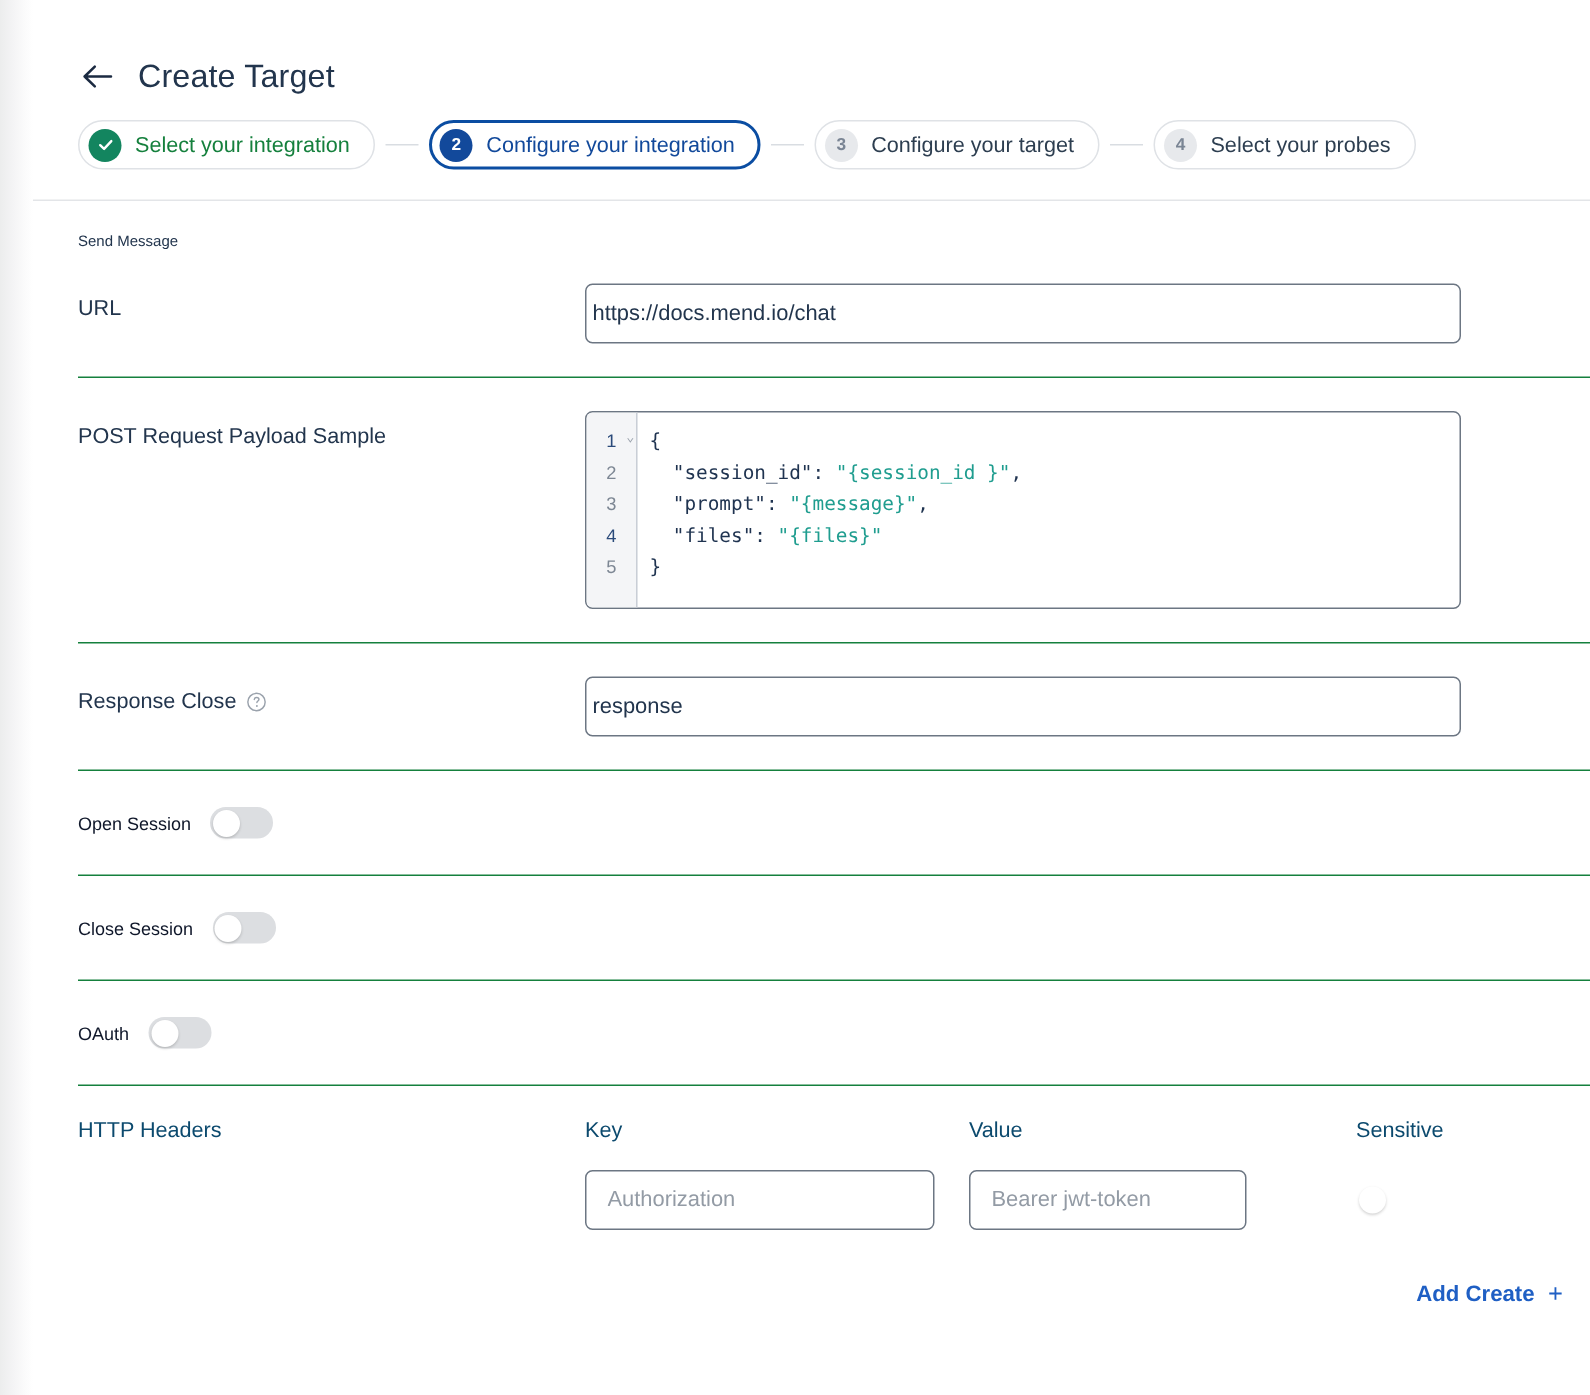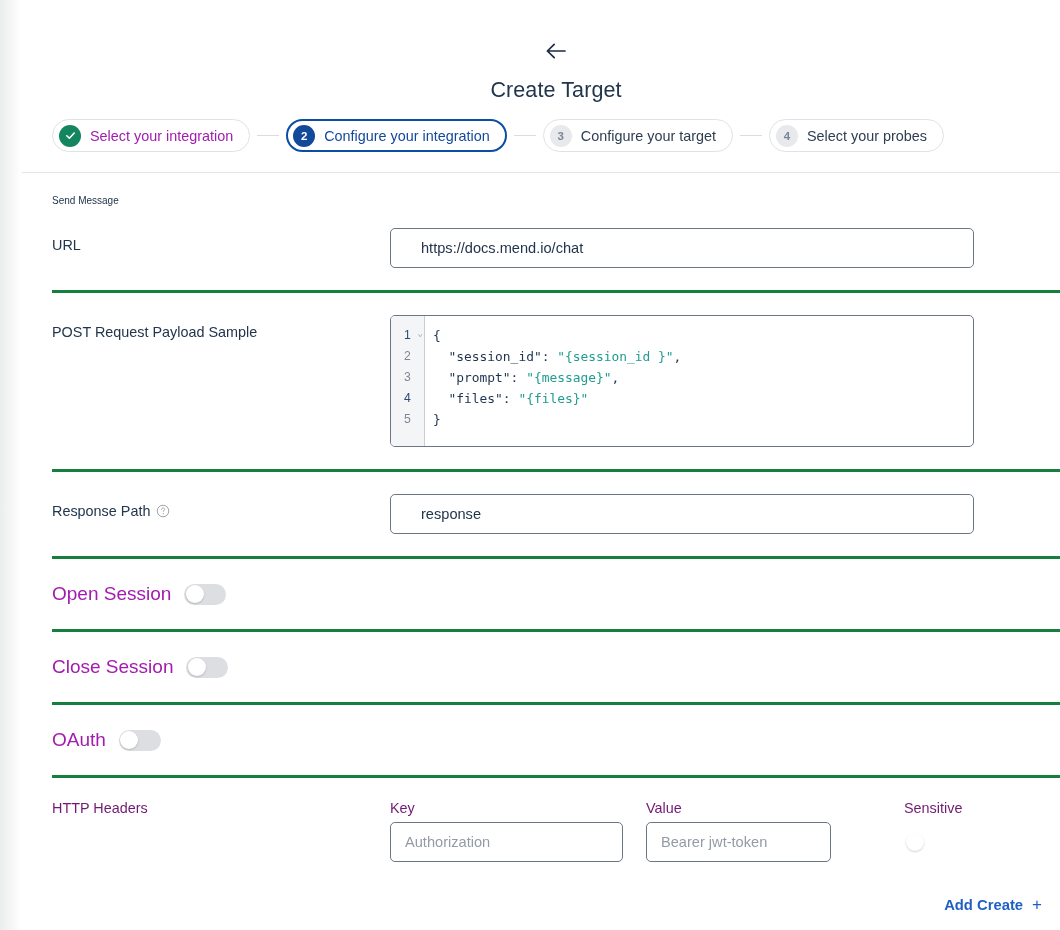--- a/index.html
+++ b/index.html
@@ -26,21 +26,21 @@
   }
   .page-inner {
     position: absolute; left: 22px; top: 0;
     width: 1038px; height: 930px;
     background: #ffffff;
   }
 
   
   .header {
     padding: 38px 0 0 30px;
-    display: flex; align-items: center; gap: 14px; flex-direction: column;
+    display: flex; align-items: center; gap: 14px;
   }
   .back-arrow {
     width: 26px; height: 26px;
     display: flex; align-items: center; justify-content: center;
     color: #1b2a41; cursor: pointer;
   }
   .page-title {
     font-size: 21.5px;
     color: #22354d;
     letter-spacing: .1px;
@@ -62,21 +62,21 @@
     white-space: nowrap;
     cursor: pointer;
   }
   .step .marker {
     width: 22px; height: 22px;
     border-radius: 50%;
     display: flex; align-items: center; justify-content: center;
     font-size: 11.5px; font-weight: bold;
     flex: 0 0 auto;
   }
-  .step .label { font-size: 14.4px; color: #a21caf; }
+  .step .label { font-size: 14.4px; color: #15803d; }
   .step.done .marker { background: #13855f; color: #fff; }
   .step.done .marker svg { display: block; }
   .step.active {
     border: 2px solid #0b4da2;
     padding: 0 15px 0 5px;
   }
   .step.active .marker { background: #12499b; color: #ffffff; }
   .step.active .label { color: #12499b; }
   .step.todo .marker { background: #e7e9ec; color: #7a8594; }
   .step.todo .label { color: #2d3e50; }
@@ -99,21 +99,21 @@
     font-size: 10px; color: #22354d;
     padding: 22px 0 0 0;
   }
 
   .row {
     position: relative;
     display: flex;
     align-items: flex-start;
     padding: 22px 0 22px 0;
   }
-  .row + .row { border-top: 3px solid #15803d; }
+  .row + .row { border-top: 1px solid #15803d; }
   .row-label {
     width: 338px;
     flex: 0 0 338px;
     font-size: 14.4px;
     color: #22354d;
     padding-top: 9px;
     display: flex; align-items: center; gap: 6px;
   }
   .row-sublabel {
     font-size: 13.6px;
@@ -125,21 +125,21 @@
     color: #9aa2ac;
   }
 
   .text-input {
     width: 584px; height: 40px;
     border: 1px solid #6c7683;
     border-radius: 5px;
     background: #fff;
     font-size: 14.6px;
     color: #22354d;
-    padding: 0 30px;
+    padding: 0 4px;
     outline: none;
     font-family: "Liberation Sans", sans-serif;
   }
   .text-input::placeholder { color: #939ba5; }
 
   
   .code-editor {
     width: 584px;
     height: 132px;
     border: 1px solid #6c7683;
@@ -184,21 +184,21 @@
   .tok-key  { color: #1f3350; }
   .tok-str  { color: #1f9d8f; }
   .tok-punc { color: #1f3350; }
 
   
   .toggle-row {
     display: flex; align-items: center; gap: 13px;
     padding: 24px 0 24px 0;
   }
   .toggle-row .t-label {
-    font-size: 19px; color: #a21caf;
+    font-size: 12px; color: #0f172a;
   }
   .switch {
     width: 42px; height: 21px;
     border-radius: 11px;
     background: #dcdee1;
     position: relative;
     flex: 0 0 auto;
     cursor: pointer;
   }
   .switch .knob {
@@ -214,22 +214,22 @@
   .headers-row { padding: 22px 0 0 0; }
   .hdr-grid {
     display: flex;
     align-items: flex-start;
   }
   .hdr-col-label { width: 338px; flex: 0 0 338px; }
   .hdr-col-key   { width: 256px; flex: 0 0 256px; }
   .hdr-col-val   { width: 258px; flex: 0 0 258px; }
   .hdr-col-sens  { width: 120px; flex: 0 0 120px; }
   .col-head {
-    font-size: 14.4px; color: #701a75;
-    margin-bottom: 4px;
+    font-size: 14.4px; color: #0c4a6e;
+    margin-bottom: 16px;
     height: 18px;
   }
   .hdr-input {
     height: 40px;
     border: 1px solid #6c7683;
     border-radius: 5px;
     background: #fff;
     font-size: 14.6px;
     color: #22354d;
     padding: 0 14px;
@@ -328,21 +328,21 @@
             <div class="ln cur">4</div>
             <div class="ln">5</div>
             <div class="fold-chevron">⌄</div>
           </div>
           <div class="code-area" id="code-area"><div><span class="tok-punc">{</span></div><div>  <span class="tok-key">"session_id": </span><span class="tok-str">"{session_id }"</span><span class="tok-punc">,</span></div><div>  <span class="tok-key">"prompt": </span><span class="tok-str">"{message}"</span><span class="tok-punc">,</span></div><div>  <span class="tok-key">"files": </span><span class="tok-str">"{files}"</span></div><div><span class="tok-punc">}</span></div></div>
         </div>
       </div>
 
       <div class="row">
         <div class="row-label">
-          <span>Response Path</span>
+          <span>Response Close</span>
           <span class="help-icon">
             <svg width="14" height="14" viewBox="0 0 16 16" fill="none" aria-hidden="true">
               <circle cx="8" cy="8" r="6.6" stroke="#9aa2ac" stroke-width="1.1"></circle>
               <path d="M6.3 6.1c.1-1 .9-1.6 1.8-1.6.95 0 1.75.6 1.75 1.5 0 1.15-1.55 1.3-1.55 2.45" stroke="#9aa2ac" stroke-width="1.1" stroke-linecap="round"></path>
               <circle cx="8.3" cy="11.1" r=".72" fill="#9aa2ac"></circle>
             </svg>
           </span>
         </div>
         <input class="text-input" type="text" value="response" style="">
       </div>

